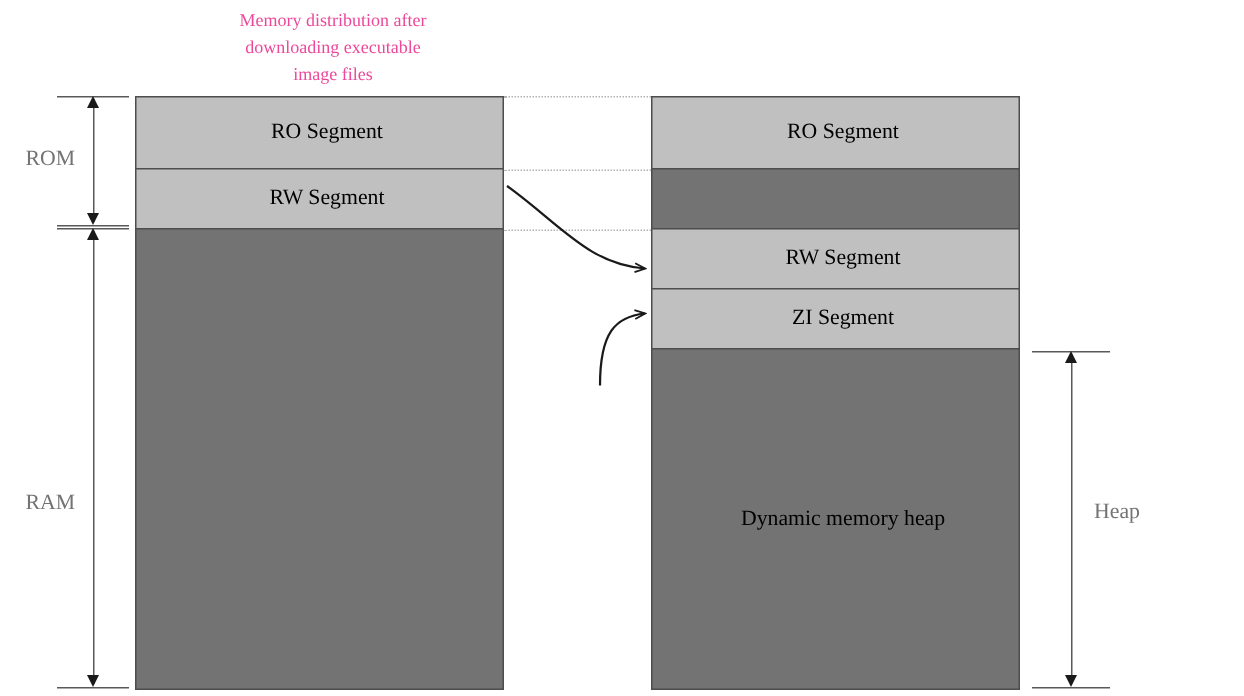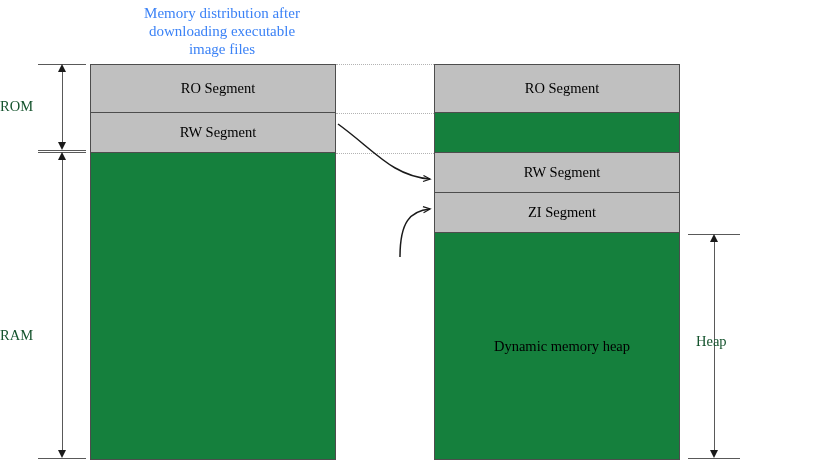--- a/index.html
+++ b/index.html
@@ -16,23 +16,23 @@
     width: 829px;
     height: 464px;
     background: #ffffff;
     overflow: hidden;
   }
 
   
   .diagram-title {
     position: absolute;
     text-align: center;
-    font-size: 15px;
+    font-size: 12px;
     line-height: 18px;
-    color: #3b82f6;
+    color: #ec4899;
     white-space: pre-line;
   }
   #title-left  { left: 107px; top: 4px;  width: 230px; }
   #title-right { left: 440px; top: 12px; width: 250px; }
 
   
   .mem-column {
     position: absolute;
     box-sizing: border-box;
   }
@@ -41,21 +41,21 @@
     box-sizing: border-box;
     border: 1.4px solid #4d4d4d;
     display: flex;
     align-items: center;
     justify-content: center;
     font-size: 14.5px;
     color: #000;
     padding-left: 10px;
   }
   .seg-filled { background: #c0c0c0; }
-  .seg-empty  { background: #15803d; }
+  .seg-empty  { background: #737373; }
 
   
   .bracket {
     position: absolute;
   }
   .bracket .tick {
     position: absolute;
     height: 0;
     border-top: 1.6px solid #595959;
   }
@@ -69,23 +69,23 @@
     width: 0; height: 0;
     border-left: 4.5px solid transparent;
     border-right: 4.5px solid transparent;
   }
   .arrow-up   { border-bottom: 8px solid #1a1a1a; }
   .arrow-down { border-top: 8px solid #1a1a1a; }
 
   .bracket-label {
     position: absolute;
     font-size: 14.5px;
-    text-align: left;
+    text-align: right;
     line-height: 17px;
-    color: #14532d;
+    color: #737373;
     white-space: pre-line;
   }
 
   
   .guide {
     position: absolute;
     height: 0;
     border-top: 1.3px dotted #b3b3b3;
   }
 

